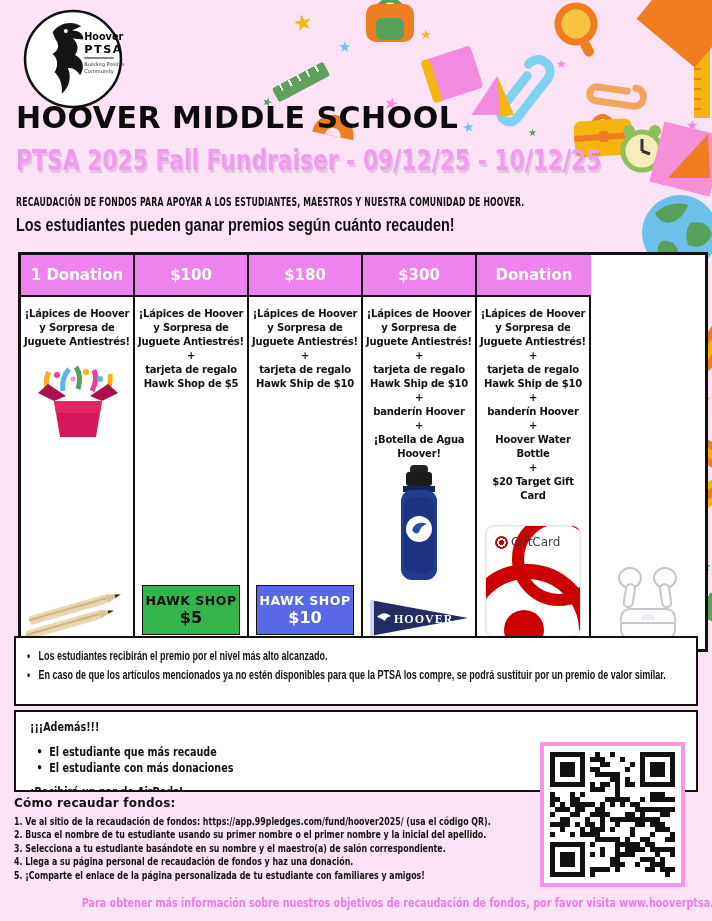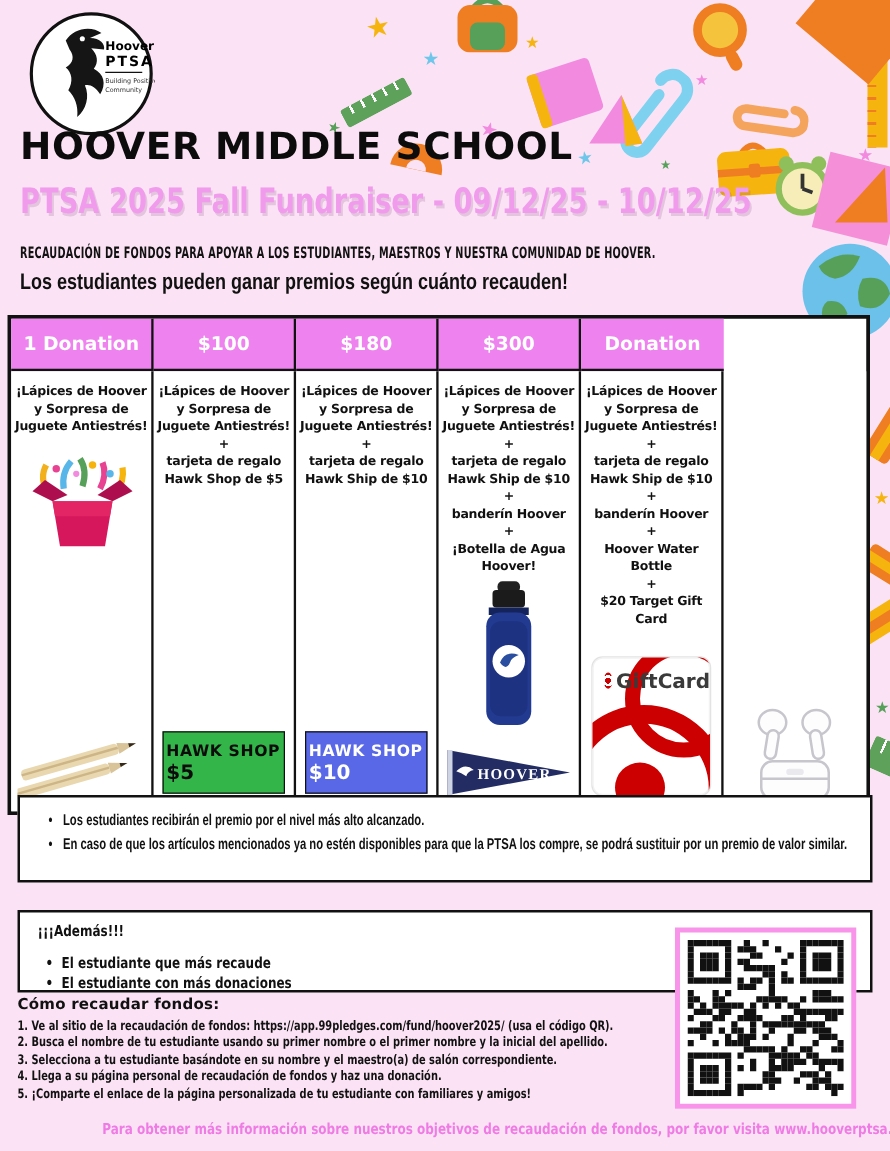--- a/index.html
+++ b/index.html
@@ -15,57 +15,57 @@
   .school-title{position:absolute;left:16px;top:100px;font-size:30px;font-weight:800;letter-spacing:.5px;color:#0c0c0c;white-space:nowrap}
   .event-title{position:absolute;left:16px;top:144px;font-size:28px;font-weight:800;color:#f09bec;
                white-space:nowrap;transform:scaleX(.78);transform-origin:0 0;
                text-shadow:2px 3px 0 rgba(120,60,120,.18)}
   .mission{position:absolute;left:16px;top:194px;font-size:12.5px;font-weight:bold;white-space:nowrap;
            transform:scaleX(.62);transform-origin:0 0;letter-spacing:.3px}
   .intro{position:absolute;left:16px;top:215px;font-size:18px;font-weight:700;white-space:nowrap;
          transform:scaleX(.8);transform-origin:0 0;font-family:"Liberation Sans",sans-serif}
 
   
-  .ptable{position:absolute;left:6px;top:252px;width:684px;border:3px solid #111;background:#fff}
+  .ptable{position:absolute;left:18px;top:252px;width:684px;border:3px solid #111;background:#fff}
   .thead,.tbody{display:grid;grid-template-columns:repeat(6,1fr)}
   .th{background:#ee82ee;border-right:2.5px solid #111;border-bottom:2.5px solid #111;color:#fff;
       font-weight:bold;font-size:15px;text-align:center;padding:11px 2px}
   .th:last-child{border-right:none}
   .td{border-right:2.5px solid #111;min-height:334px;display:flex;flex-direction:column;align-items:center;
       padding:10px 3px 8px;text-align:center;background:#fff}
   .td:last-child{border-right:none}
   .cell-text{font-size:10px;font-weight:600;line-height:1.4;white-space:pre-line;letter-spacing:-.2px}
-  .badge{width:92px;padding:7px 2px;text-align:left;border:1px solid #111;margin-top:auto;margin-bottom:6px}
+  .badge{width:92px;padding:7px 2px;text-align:center;border:1px solid #111;margin-top:auto;margin-bottom:6px}
   .badge-5{background:#33b54a;color:#0c0c0c}
   .badge-10{background:#5868e6;color:#fff}
   .badge .bl{display:block;font-weight:bold;font-size:12.5px;letter-spacing:.5px}
   .badge .bv{display:block;font-weight:bold;font-size:16px}
   .giftbox{margin-top:14px}
   .pencils{margin-top:auto;margin-bottom:2px}
   .bottle{margin-top:2px}
   .pennant{margin-top:auto;margin-bottom:2px}
   .tcard{width:94px;height:110px;background:#fff;border-radius:9px;position:relative;overflow:hidden;
          border:1px solid #e3e3e3;margin-top:auto;margin-bottom:4px;box-shadow:0 0 0 1px #f2f2f2 inset}
   .tc-head{display:flex;align-items:center;gap:3px;margin:9px 0 0 9px;position:relative;z-index:1}
   .bull{width:13px;height:13px;border-radius:50%;
         background:radial-gradient(circle,#cc0000 0 2.4px,#fff 2.4px 4.4px,#cc0000 4.4px 6.6px,#fff 6.6px)}
-  .tc-label{font-size:16px;font-weight:bold;color:#3a3a3a}
+  .tc-label{font-size:12px;font-weight:normal;color:#3a3a3a}
   .arc1{position:absolute;left:-26px;top:38px;width:104px;height:104px;border-radius:50%;border:15px solid #cc0000}
   .arc2{position:absolute;right:-26px;top:-14px;width:70px;height:70px;border-radius:50%;border:12px solid #cc0000}
   .blob{position:absolute;left:18px;bottom:-14px;width:40px;height:40px;border-radius:50%;background:#cc0000}
   .airpods{margin-top:auto;margin-bottom:0}
 
   
   .box{position:absolute;left:14px;width:684px;background:#fff;border:2.5px solid #111;box-sizing:border-box}
-  .notes{top:636px;height:70px;padding:9px 20px;overflow:hidden}
+  .notes{top:636px;height:70px;padding:9px 8px;overflow:hidden}
   .notes-inner{width:900px;transform:scaleX(.72);transform-origin:0 0;font-weight:bold;font-size:12.5px;
                line-height:1.55;font-family:"Liberation Sans",sans-serif}
   .nb{padding-left:20px;position:relative}
   .nb::before{content:"•";position:absolute;left:4px}
-  .ademas{top:728px;height:66px;padding:8px 14px;overflow:hidden}
+  .ademas{top:710px;height:82px;padding:8px 14px;overflow:hidden}
   .ademas-inner{transform:scaleX(.8);transform-origin:0 0;font-size:12px;font-weight:bold;width:840px}
   .ad-title{margin-bottom:10px}
   .ad-b{padding-left:24px;position:relative;line-height:1.35}
   .ad-b::before{content:"•";position:absolute;left:8px}
   .ad-foot{margin-top:9px}
 
   
   .howto{position:absolute;left:14px;top:796px;width:560px}
   .ht-title{font-size:12px;font-weight:800;letter-spacing:.2px}
   .steps{margin-top:5px}

